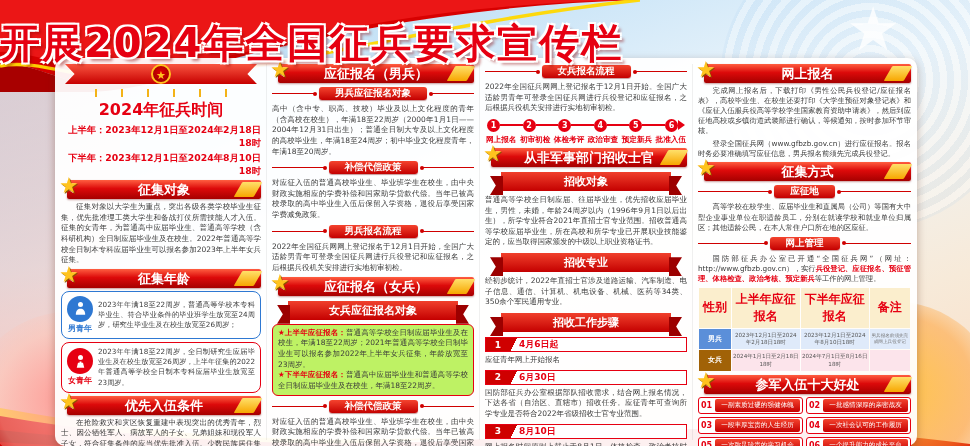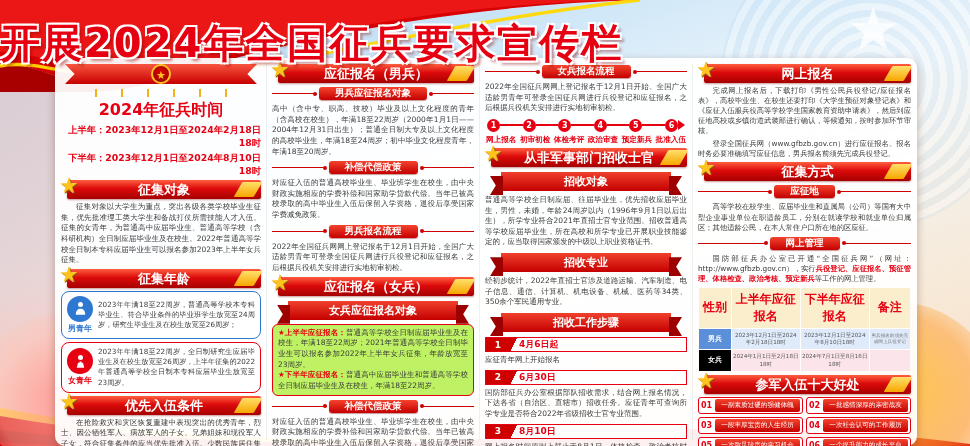--- a/index.html
+++ b/index.html
@@ -98,21 +98,21 @@
   .stepslash{width:9px;height:100%;background:linear-gradient(115deg,#cf0000 45%,transparent 45%);flex:none;}
   .stepdate{color:#e60012;font-weight:bold;font-size:9px;}
 
   
   .ctable{width:100%;border-collapse:separate;border-spacing:1px;flex:none;table-layout:fixed;}
   .ctable th{background:#fbeecd;color:#e60012;font-size:12px;padding:3px 1px;font-weight:bold;}
   .ctable td{font-size:5.6px;padding:3px 1px;text-align:center;color:#555;line-height:1.3;}
   .ctable .thw1{width:14%;}.ctable .thw2{width:31%;}.ctable .thw3{width:31%;}.ctable .thw4{width:18%;}
   td.mlabel{background:#5b8fd9;color:#fff;font-weight:bold;font-size:7px;}
   td.mcell{background:#dfeafa;}
-  td.flabel{background:#000000;color:#fff;font-weight:bold;font-size:7px;}
+  td.flabel{background:#a16207;color:#fff;font-weight:bold;font-size:7px;}
   td.fcell{background:#fce4eb;}
   td.note{font-size:4.6px;color:#777;}
 
   
   .bgrid{display:grid;grid-template-columns:1fr 1fr;gap:3px;flex:none;}
   .benefit{display:flex;align-items:center;border:1px solid #e60012;border-radius:3px;background:#fff;padding:1px 2px;gap:3px;}
   .bnum{color:#e60012;font-weight:bold;font-size:8px;flex:none;}
   .btext{flex:1;background:linear-gradient(180deg,#f4432e,#c40000);color:#fff;font-size:6.6px;
     border-radius:2px;padding:2px 1px;text-align:center;white-space:nowrap;overflow:hidden;}
   .c4 .p{font-size:7.3px;line-height:1.38;}

